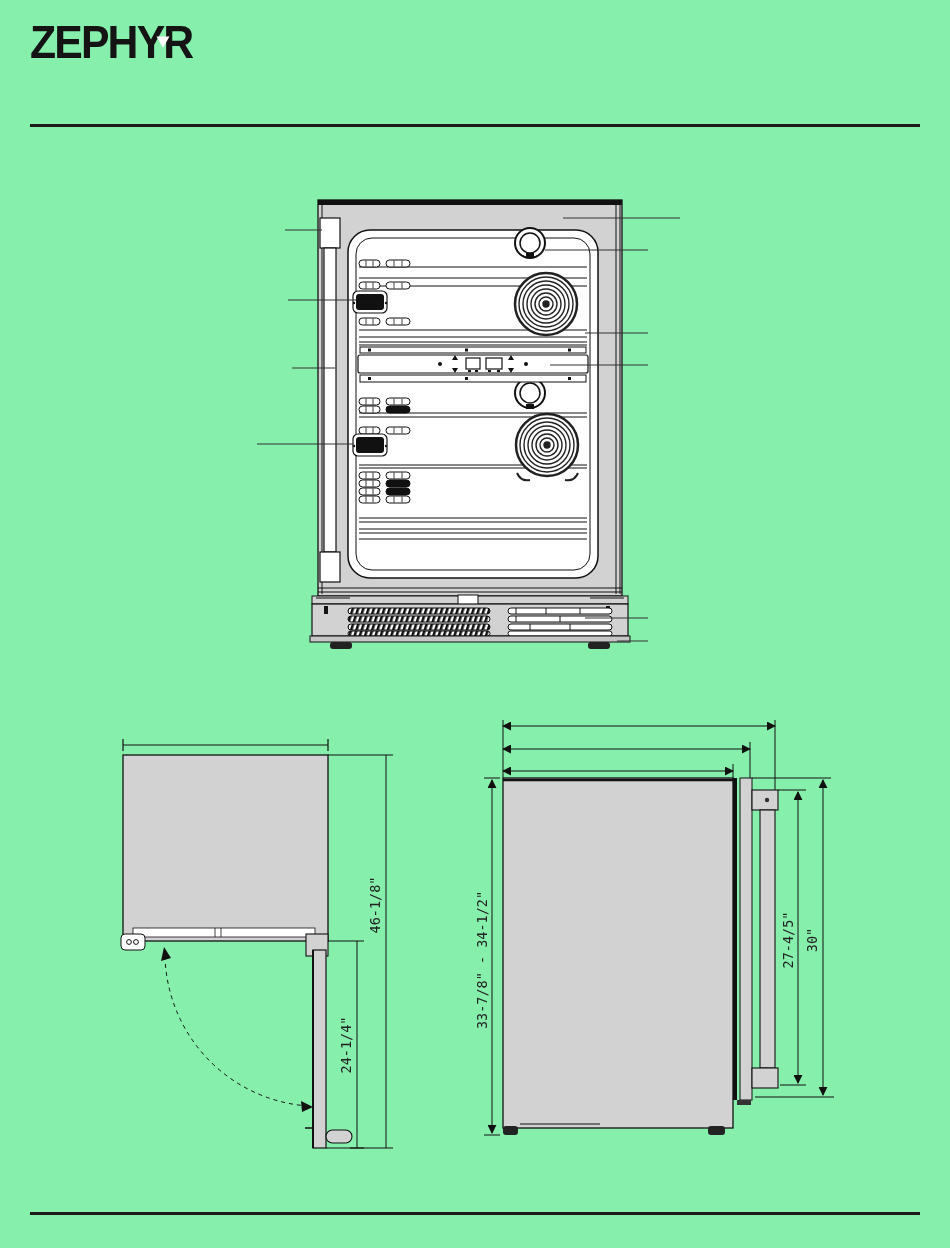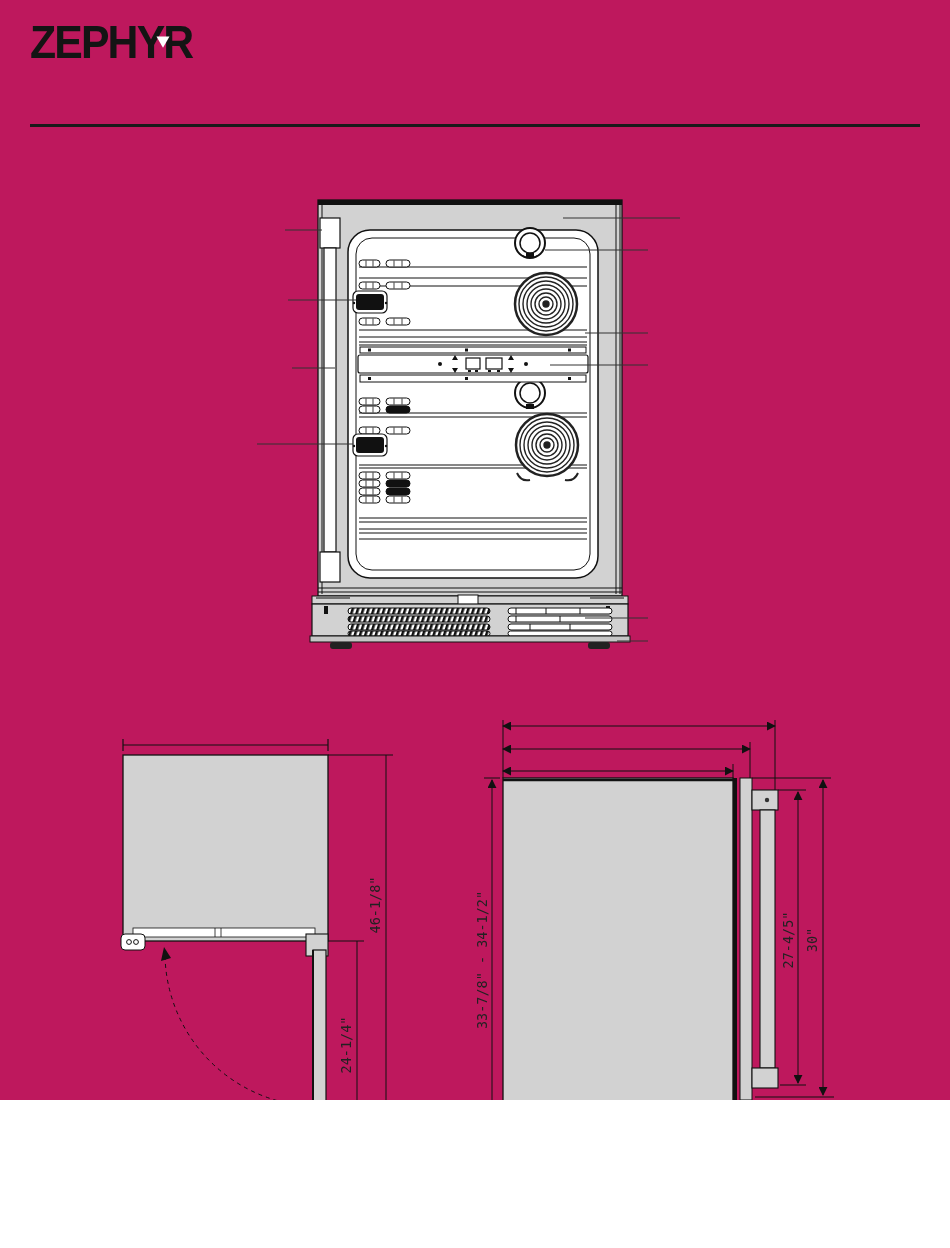--- a/index.html
+++ b/index.html
@@ -1,16 +1,16 @@
 <!DOCTYPE html>
 <html><head>
 <meta charset="utf-8">
 <style>
   html,body{margin:0;padding:0;background:#fff;}
-  .page{position:relative;width:950px;height:1100px;background:#be185d;overflow:hidden;
+  .page{position:relative;width:950px;height:1248px;background:#86efac;overflow:hidden;
         font-family:"Liberation Sans", sans-serif;}
   .logo{position:absolute;left:30px;top:14px;font-size:46px;font-weight:800;color:#141414;
         letter-spacing:-2px;transform:scaleX(.93) scaleY(1.02);transform-origin:left top;
         font-family:"Liberation Sans", sans-serif;}
   .logo-accent{position:absolute;left:136px;top:22px;width:0;height:0;
         border-left:7px solid transparent;border-right:7px solid transparent;
         border-top:11px solid #ffffff;}
   .rule{position:absolute;left:30px;width:890px;height:3px;background:#1a1a1a;}
   .rule.top{top:124px;}
   .rule.bottom{top:1212px;}

